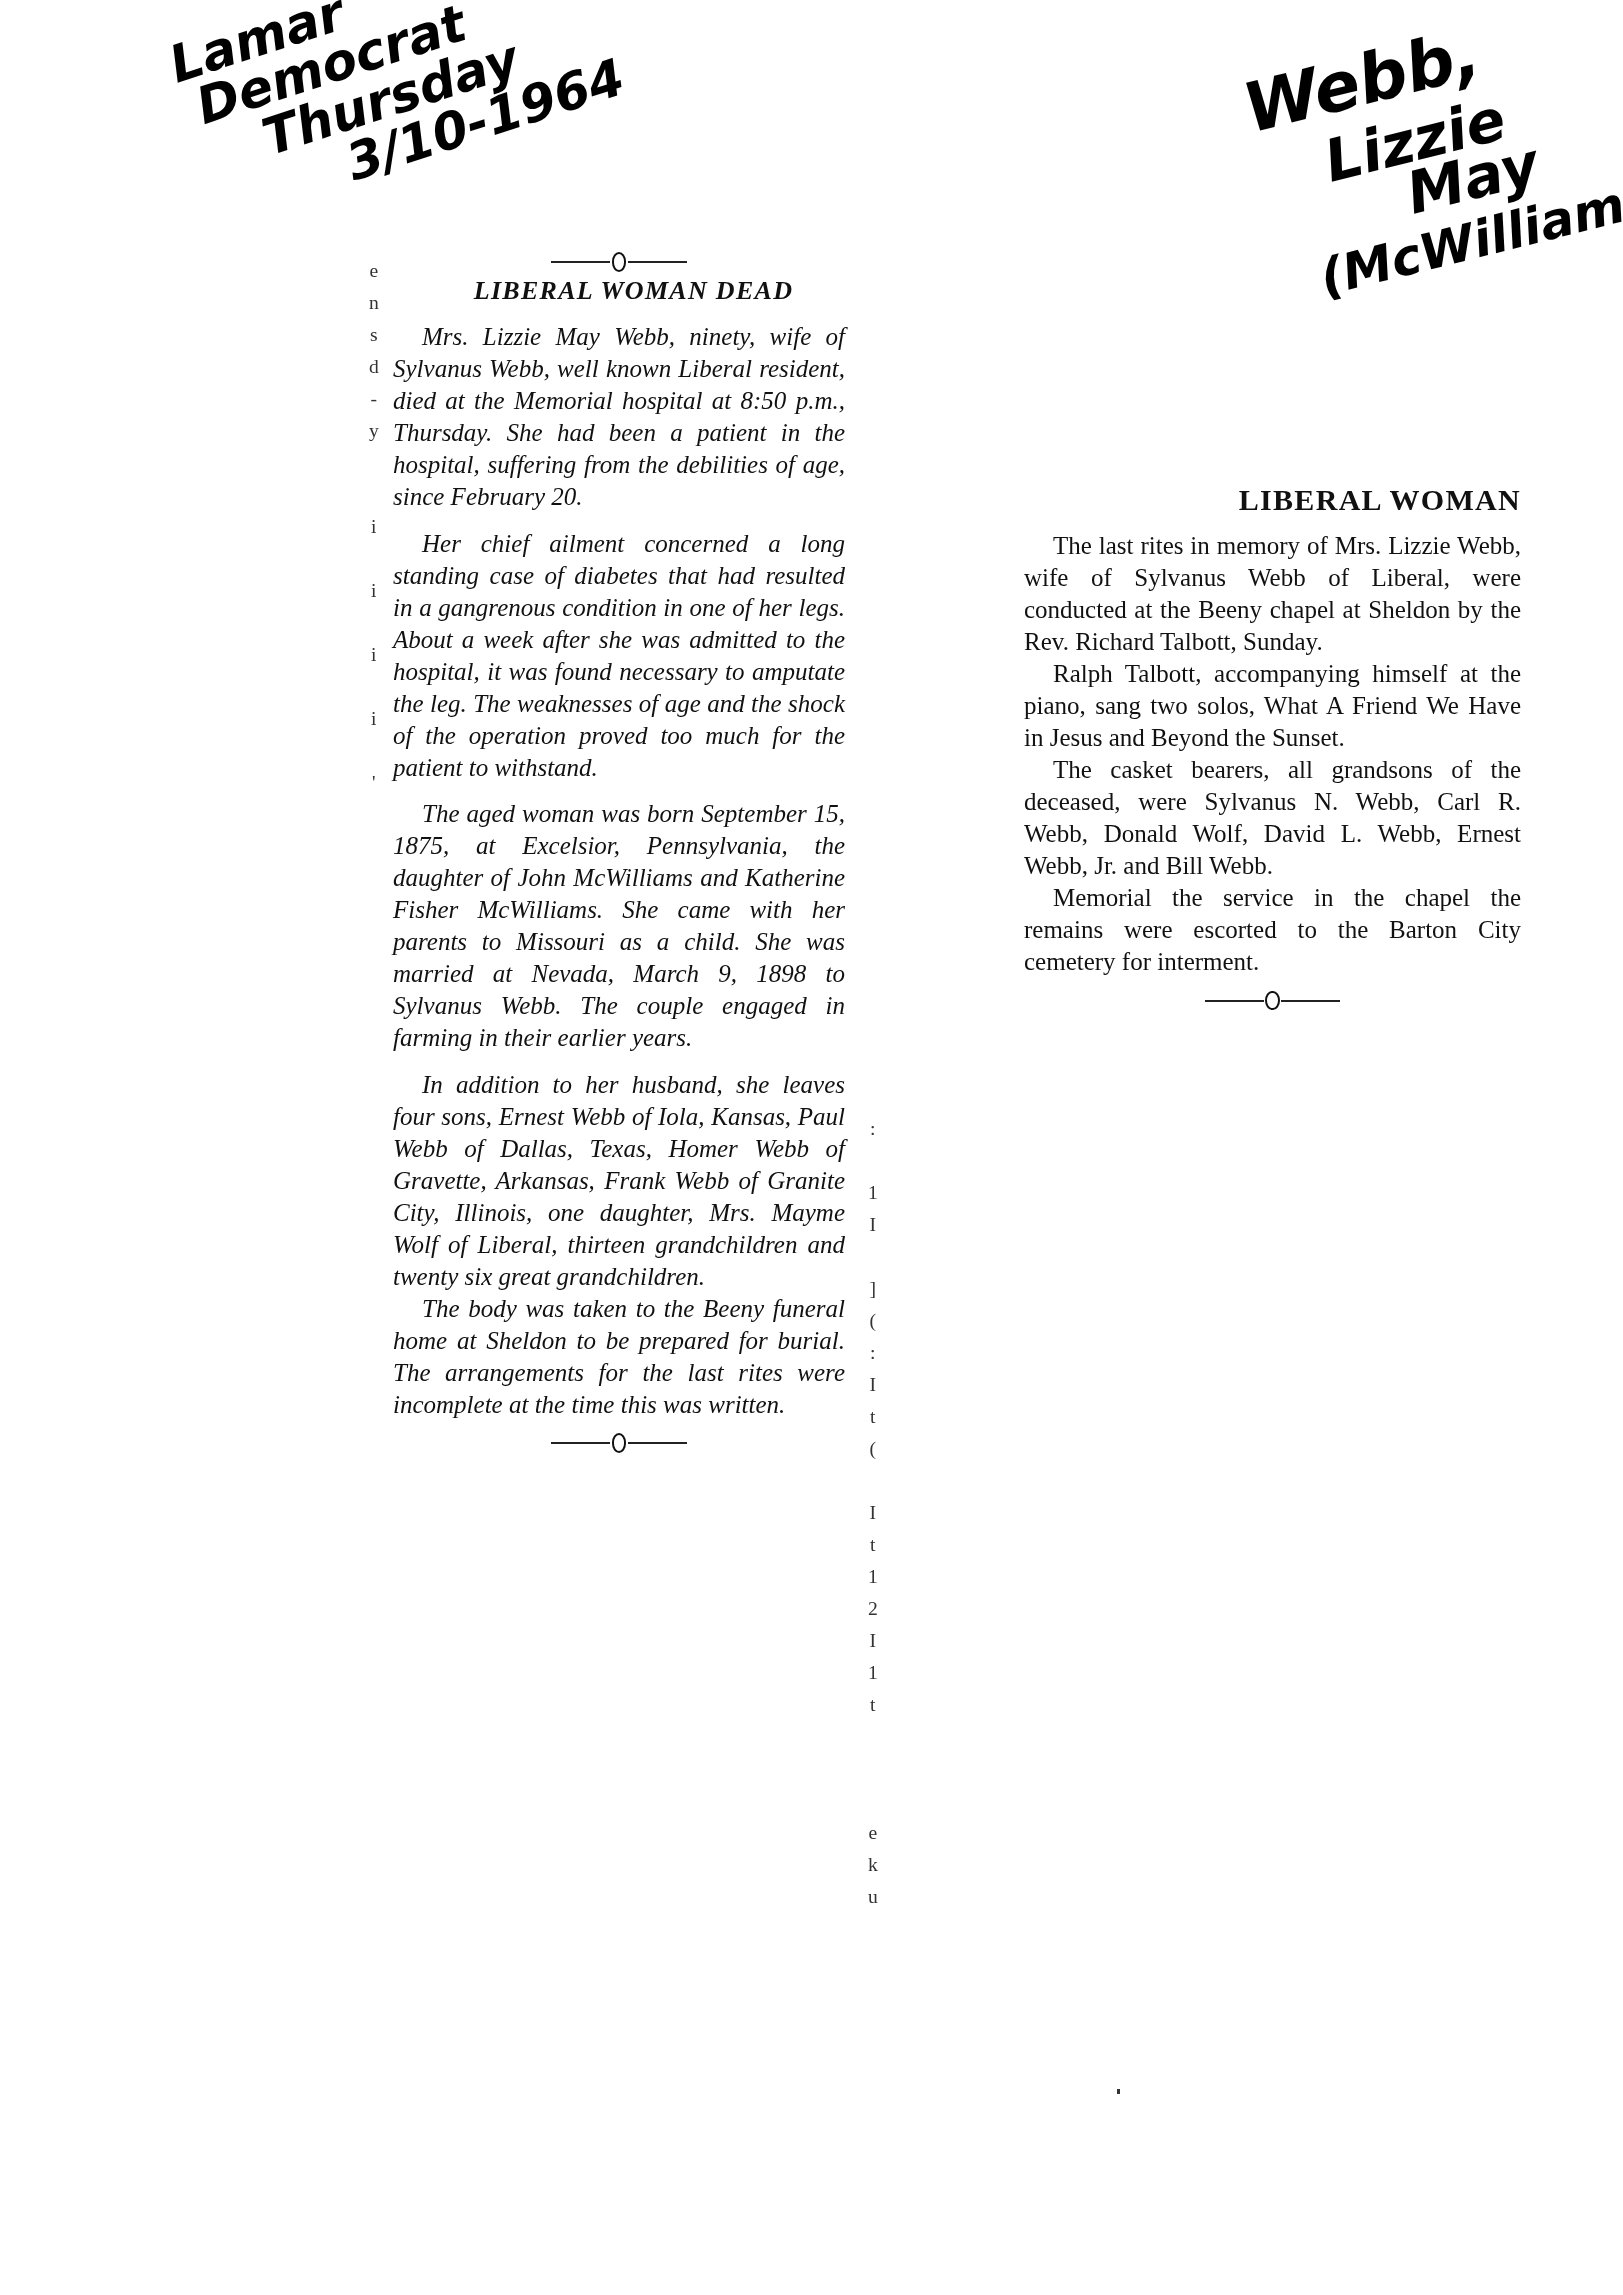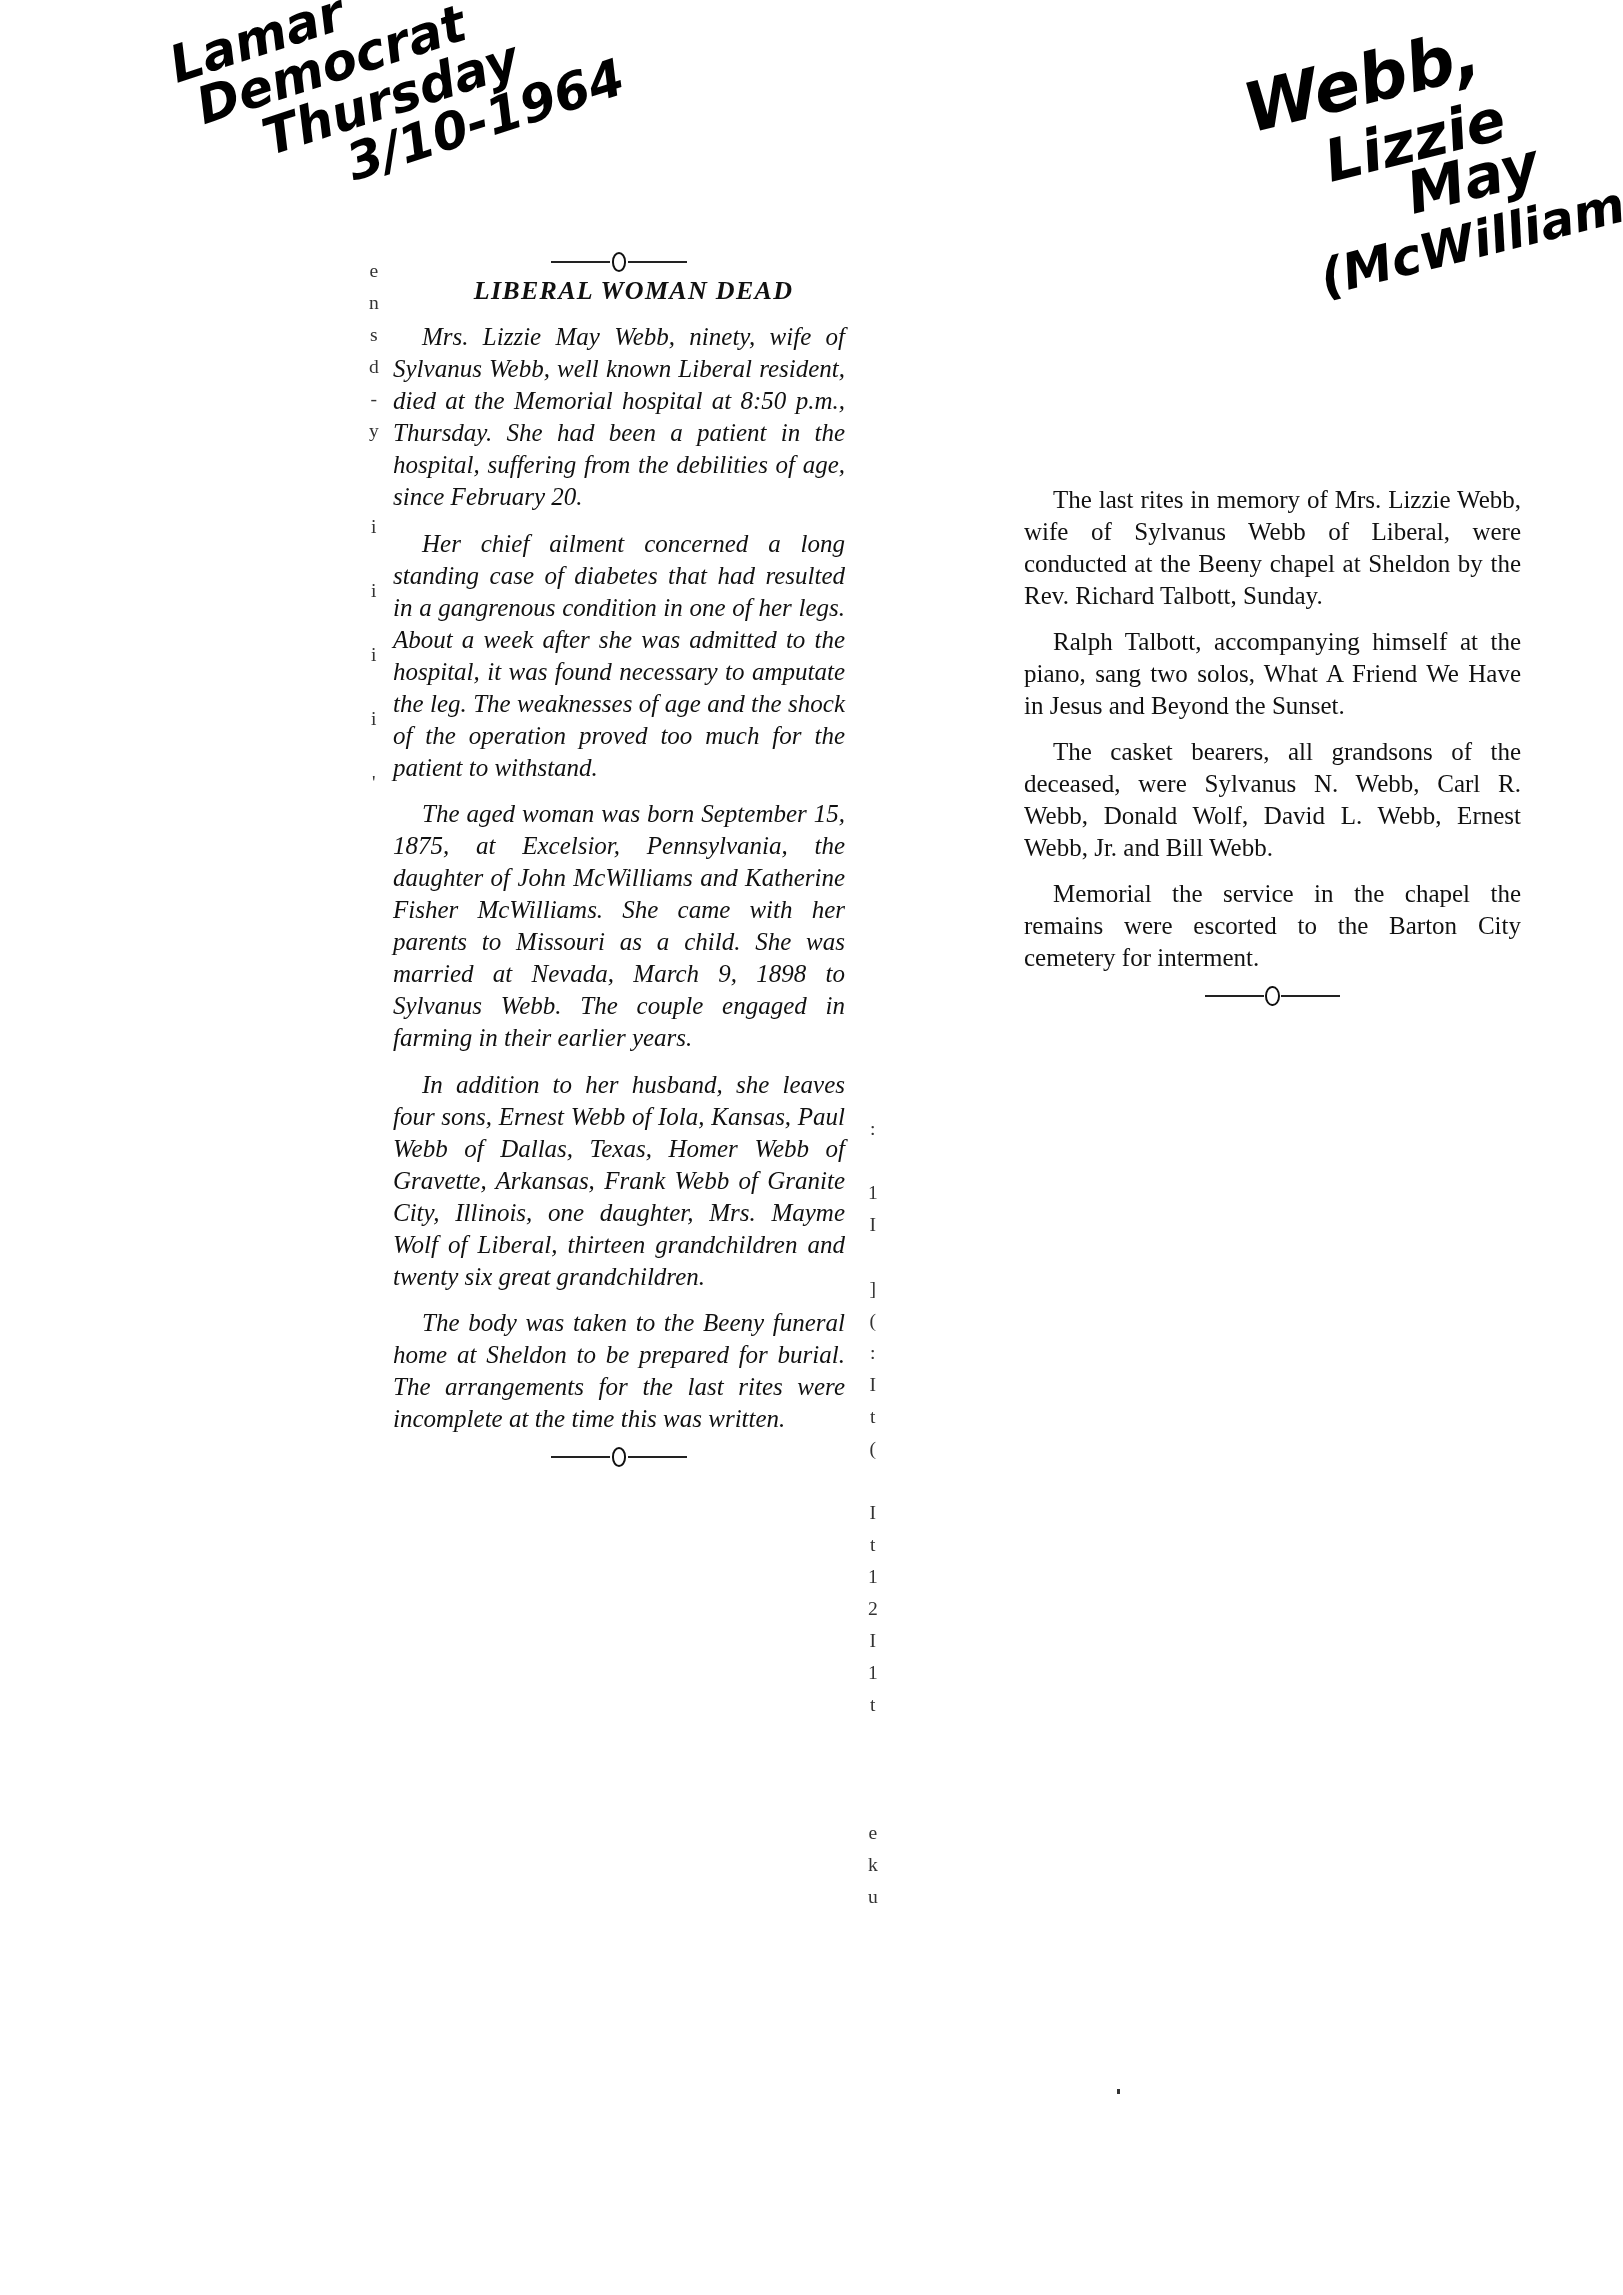--- a/index.html
+++ b/index.html
@@ -22,21 +22,21 @@
   .note-right span { display: block; }
   .note-right .r1 { margin-left: 6.5px; }
   .note-right .r2 { margin-left: 72px; font-size: 58px; margin-top: 6.5px; }
   .note-right .r3 { margin-left: 144px; font-size: 58px; margin-top: -6.5px; }
   .note-right .r4 { margin-left: 39px; font-size: 50px; margin-top: 6.5px; }
 
   
   .col { position: absolute; font-size: 25px; line-height: 32px; text-align: justify; }
   .col p { margin: 0; text-indent: 29px; hyphens: none; }
   .col p + p { margin-top: 14.4px; }
-  .col p.tight { margin-top: 14px; }
+  .col p.tight { margin-top: 0; }
   .col-left { left: 393px; top: 249px; width: 452px; font-style: italic; }
   .col-right { left: 1024px; top: 484px; width: 497px; }
 
   .divider { display: flex; align-items: center; justify-content: center; height: 26px; }
   .divider .line { height: 2px; background: #222; width: 59px; }
   .divider .ring { width: 10.5px; height: 15.7px; border: 2.6px solid #111; border-radius: 50%; margin: 0 1.3px; }
 
   .headline { font-weight: bold; text-transform: uppercase; letter-spacing: 1.3px; font-family: "Liberation Serif", "DejaVu Serif", serif; }
   .hl-left { font-size: 26px; text-align: center; margin: 13px 0 26px 0; text-indent: 0; }
   .hl-right1 { font-size: 26px; text-align: left; text-indent: 0; margin-top: 19.6px; }
@@ -130,20 +130,21 @@
       <span>t</span>
       <span></span>
       <span></span>
       <span></span>
       <span>e</span>
       <span>k</span>
       <span>u</span>
     </div>
 
   <div class="col col-right serif">
+    <p class="headline hl-right2">LIBERAL WOMAN</p>
     <p>The last rites in memory of Mrs. Lizzie Webb, wife of Sylvanus Webb of Liberal, were conducted at the Beeny chapel at Sheldon by the Rev. Richard Talbott, Sunday.</p>
     <p class="tight">Ralph Talbott, accompanying himself at the piano, sang two solos, What A Friend We Have in Jesus and Beyond the Sunset.</p>
     <p class="tight">The casket bearers, all grandsons of the deceased, were Sylvanus N. Webb, Carl R. Webb, Donald Wolf, David L. Webb, Ernest Webb, Jr. and Bill Webb.</p>
     <p class="tight">Memorial the service in the chapel the remains were escorted to the Barton City cemetery for interment.</p>
     <div class="divider" style="margin-top:9.2px">
       <span class="line"></span>
         <span class="ring"></span>
         <span class="line"></span>
     </div>
   </div>

